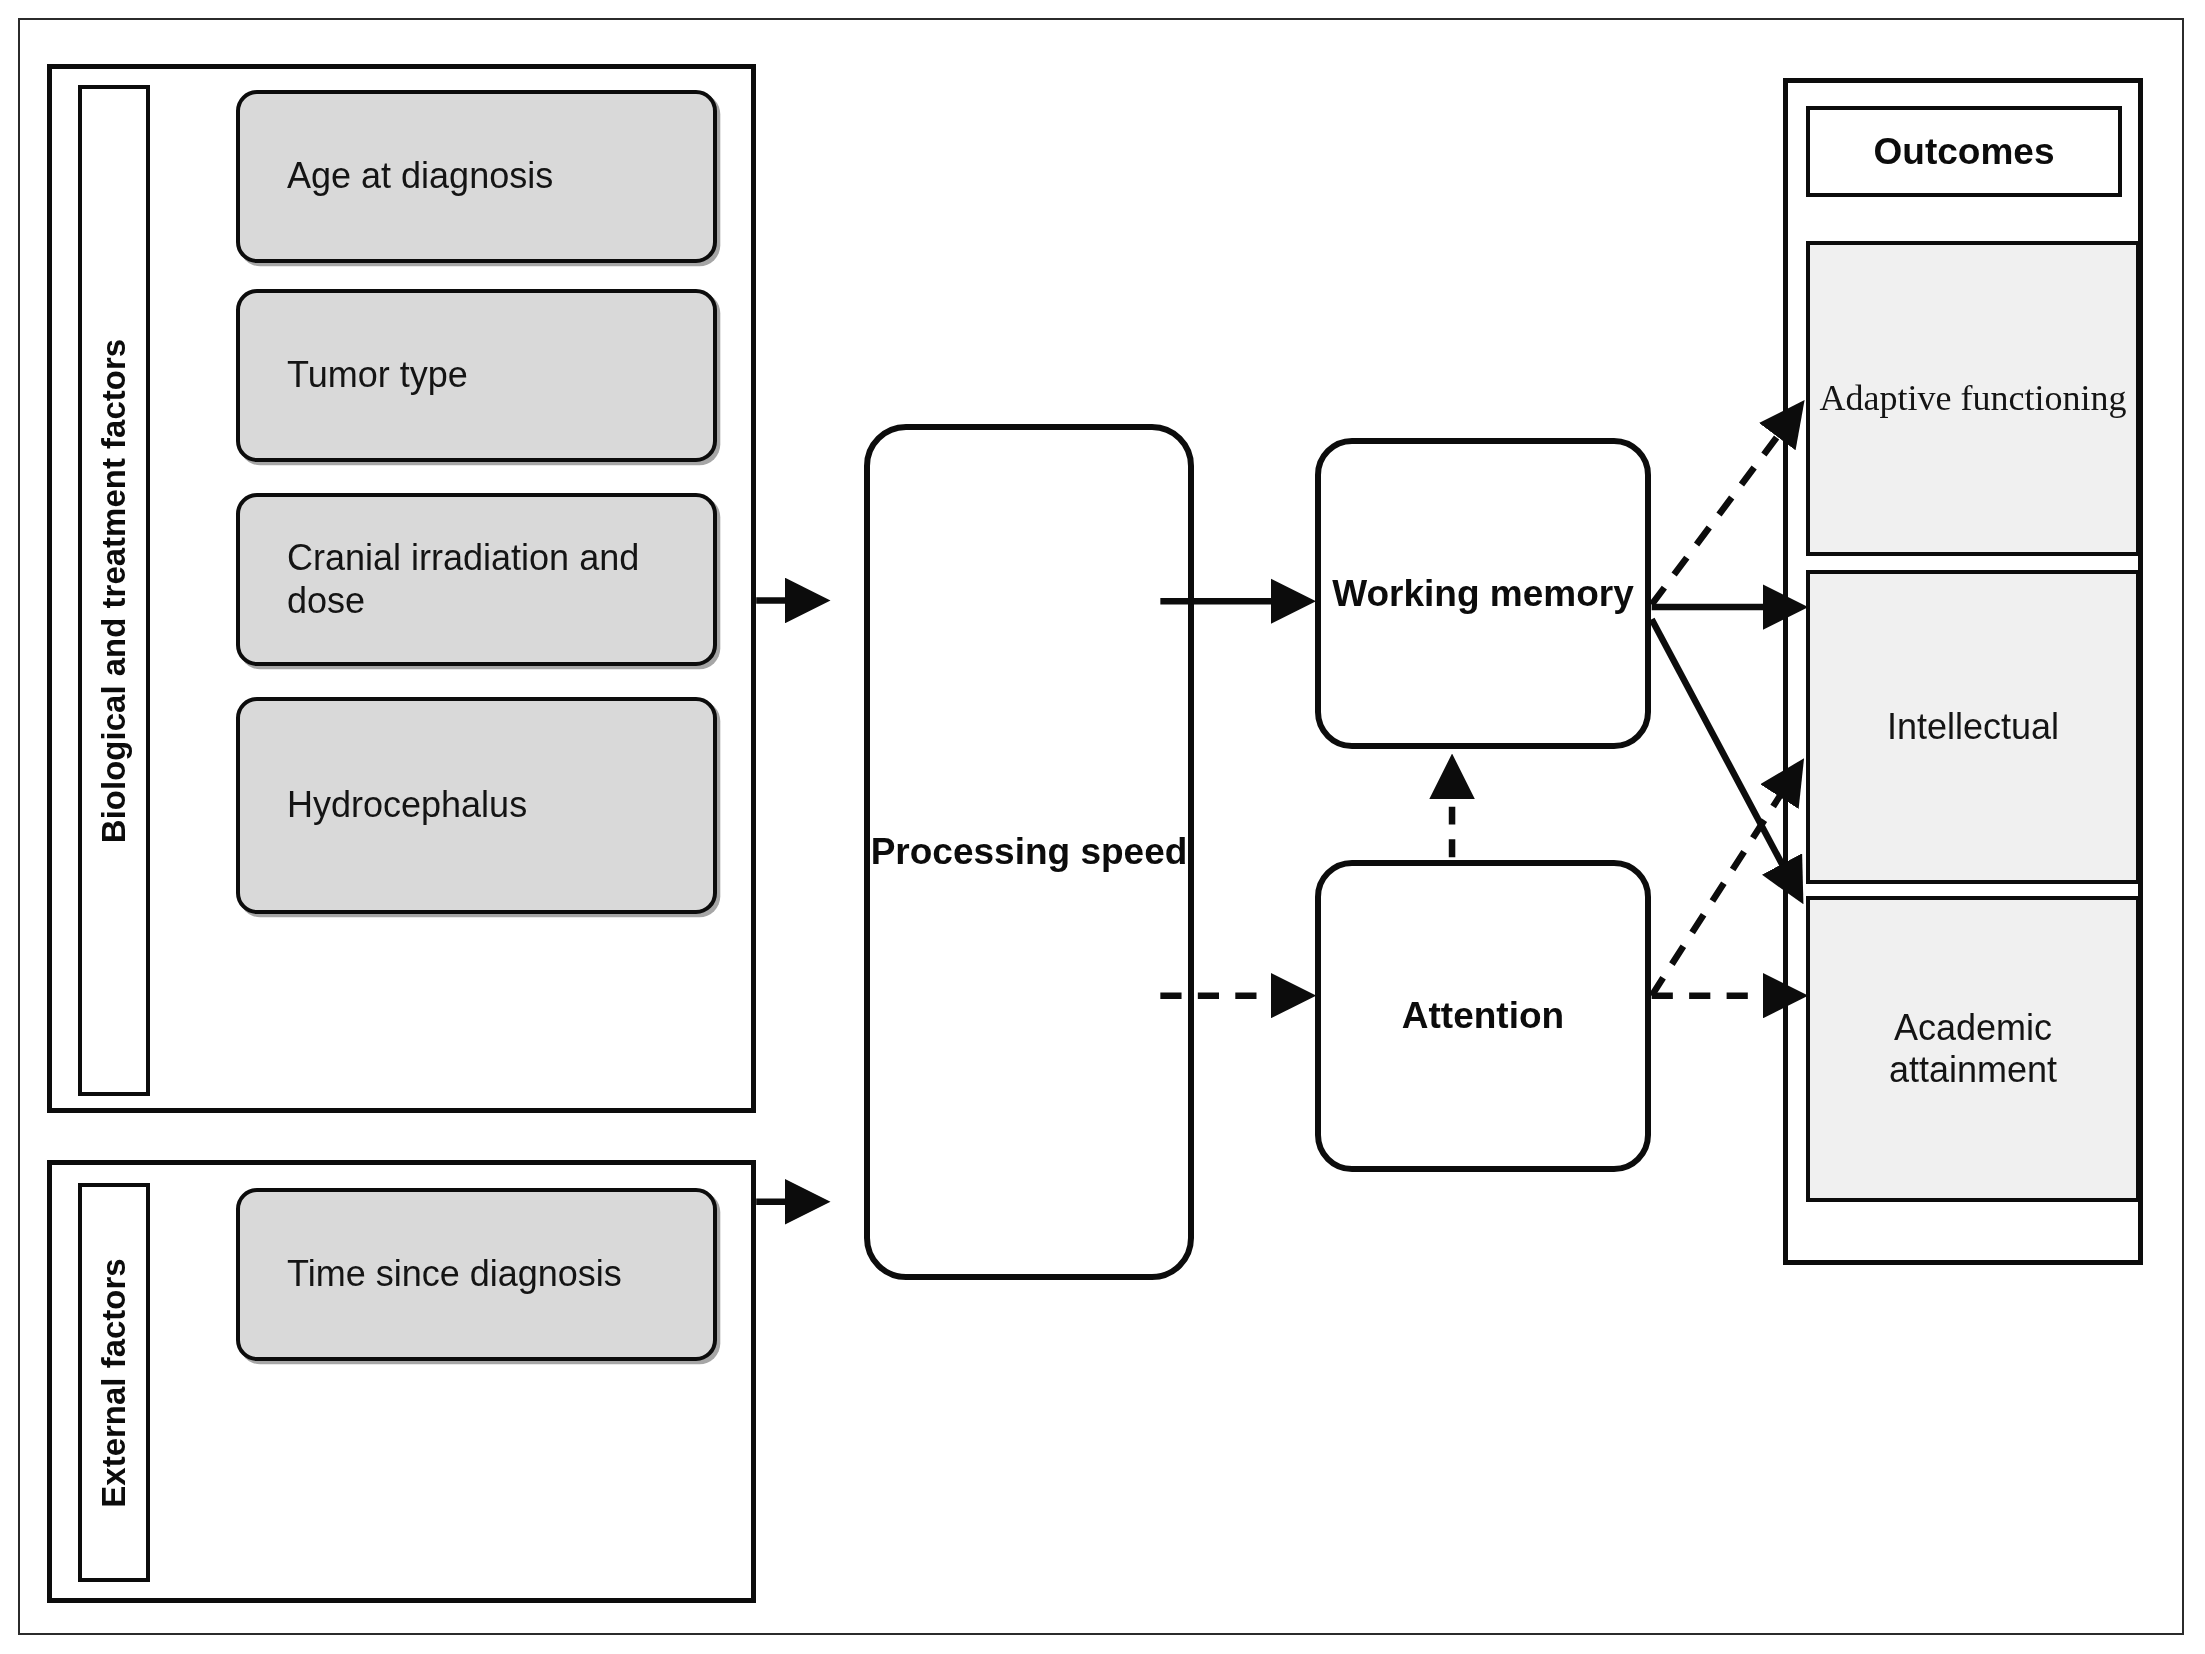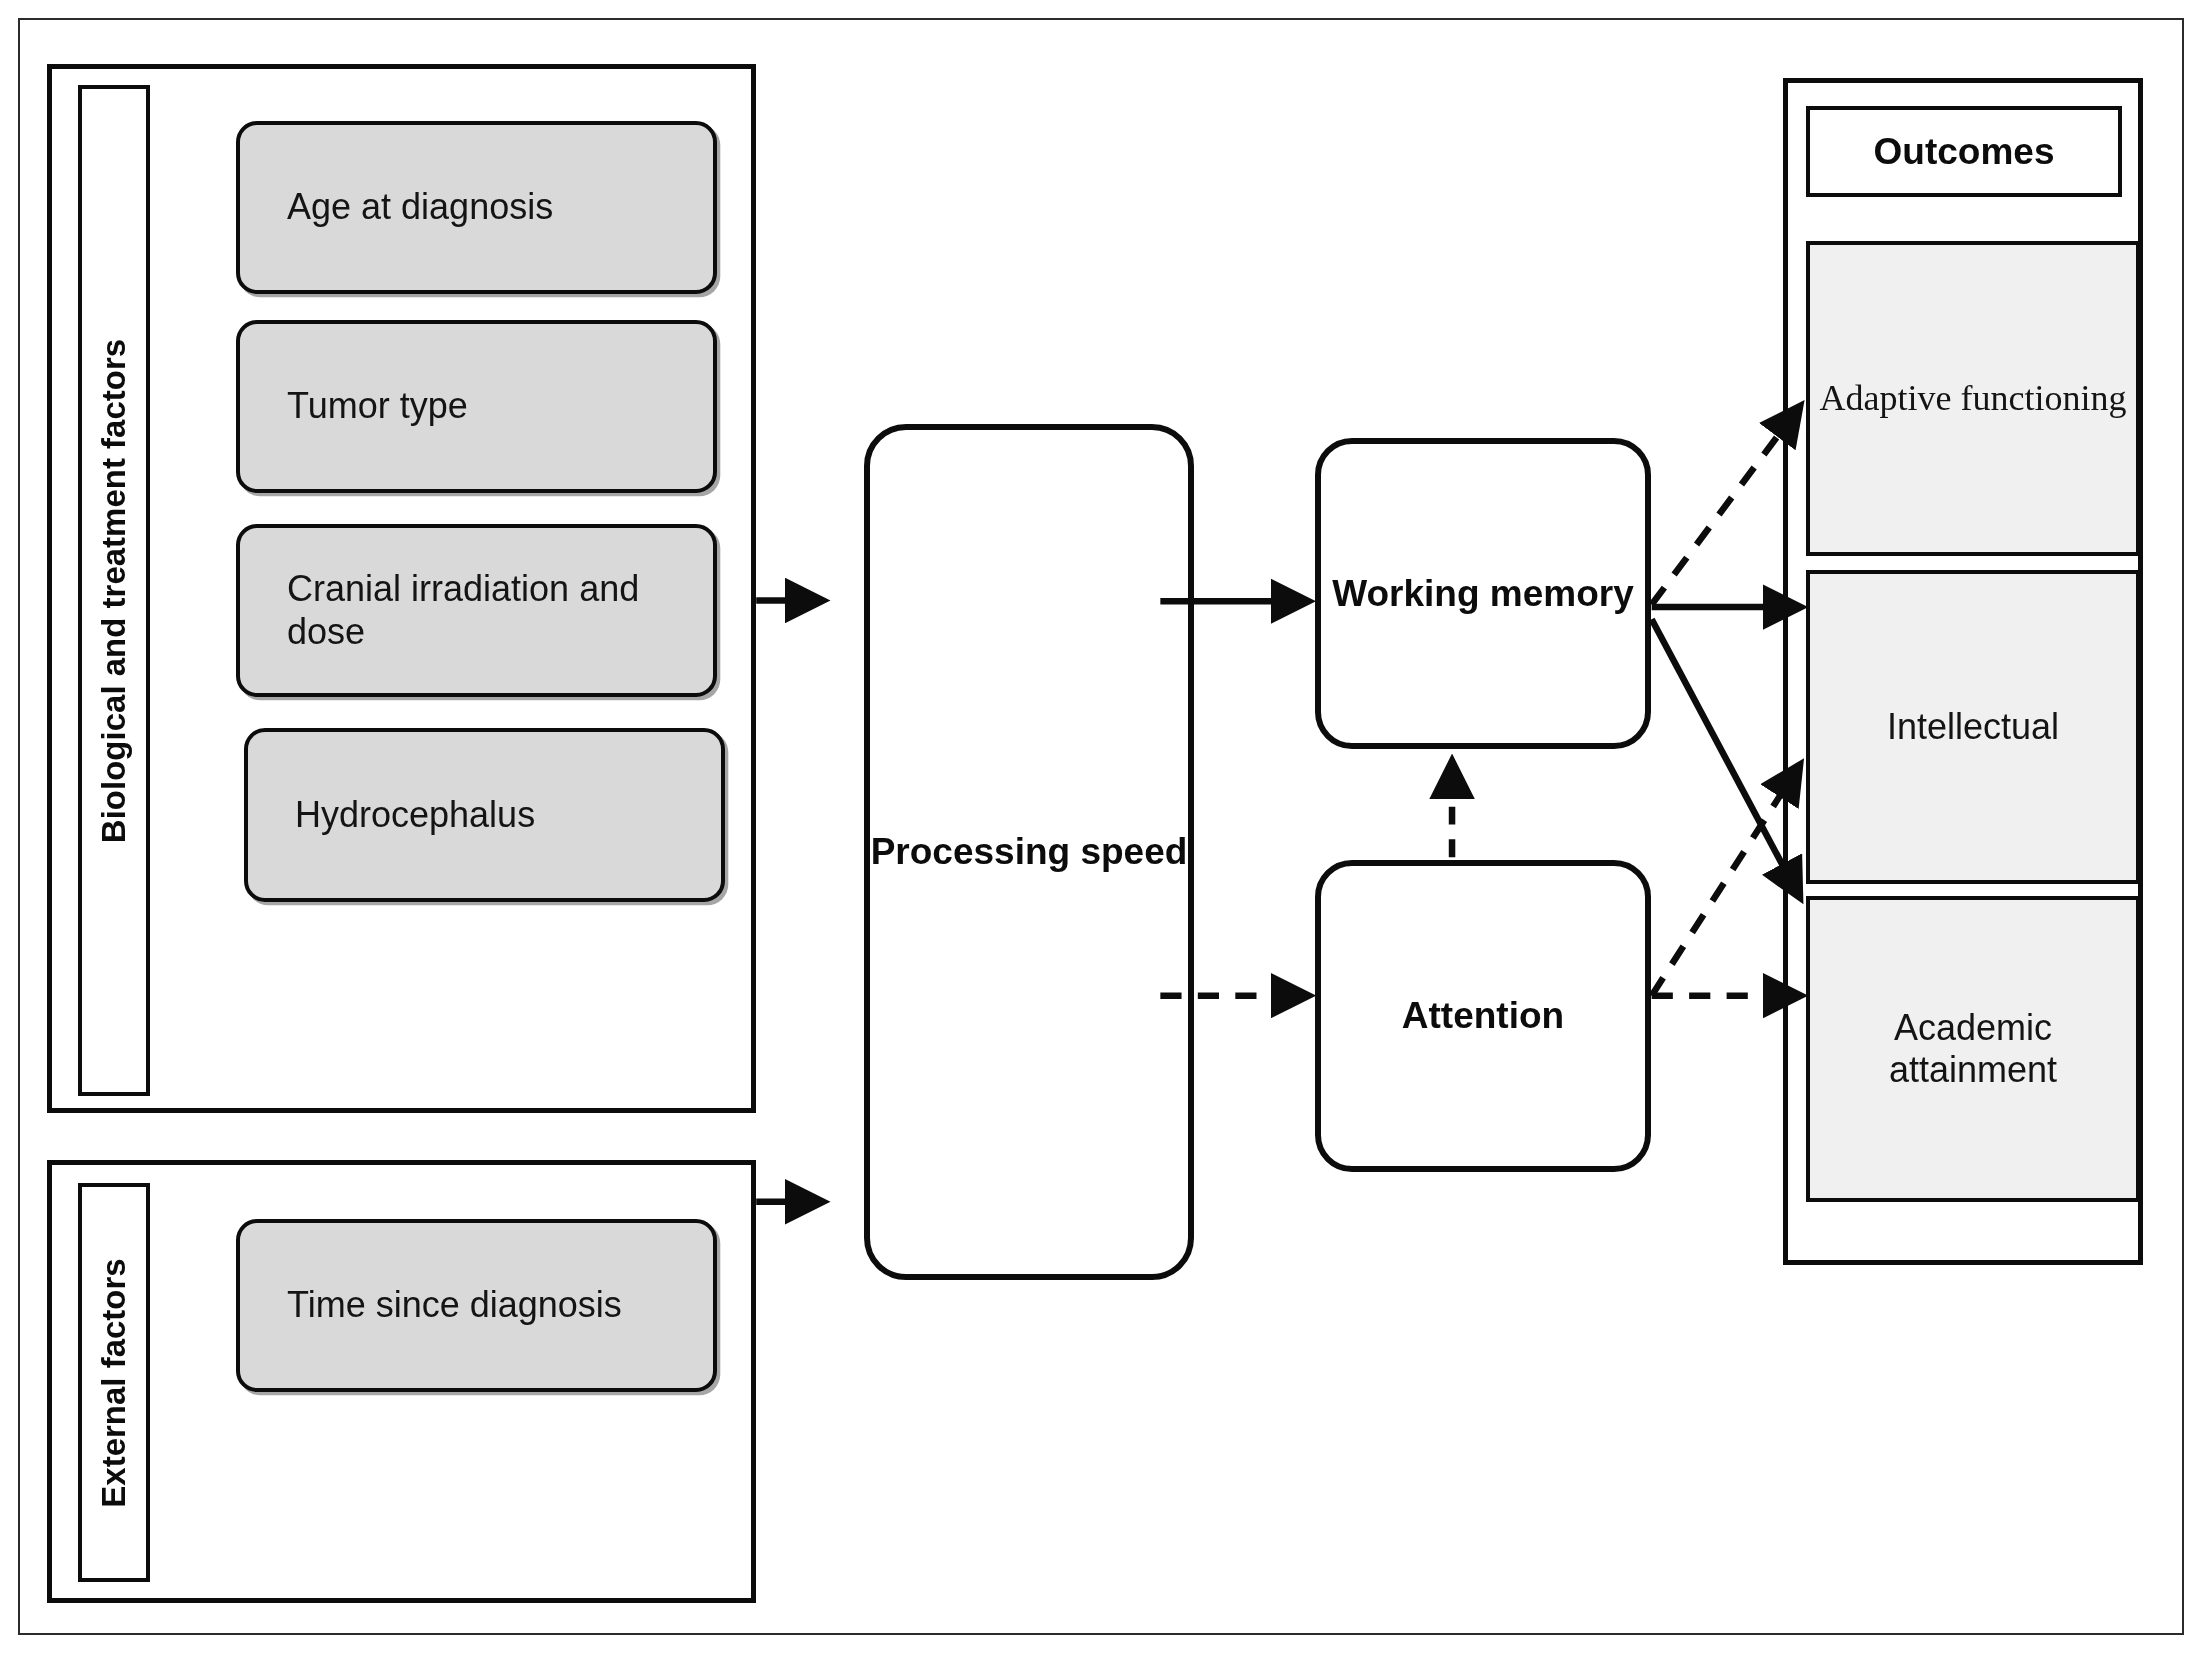--- a/index.html
+++ b/index.html
@@ -70,21 +70,20 @@
     border-radius: 21px;
     box-sizing: border-box;
     box-shadow: 3.3px 3.3px 0 rgba(20,20,20,0.38);
     display: flex;
     align-items: center;
     padding-left: 47px;
     padding-right: 16.3px;
     font-size: 36px;
     color: #141414;
     line-height: 1.18;
-    margin-top: 31px;
   }
 
   
   .process-box {
     position: absolute;
     background: #ffffff;
     border: 6.5px solid #0c0c0c;
     box-sizing: border-box;
     display: flex;
     align-items: center;
@@ -167,21 +166,21 @@
   </div>
 
   <div class="factor-box" style="left:236px; top:493px; width:481px; height:173px;">
     <span>Cranial irradiation and dose</span>
   </div>
 
   <div class="factor-box" style="left:236px; top:289px; width:481px; height:173px;">
     <span>Tumor type</span>
   </div>
 
-  <div class="factor-box" style="left:244px; top:697px; width:481px; height:174px;">
+  <div class="factor-box" style="left:236px; top:697px; width:481px; height:217px;">
     <span>Hydrocephalus</span>
   </div>
 
 
   <div class="group-panel" id="panel-external"></div>
 
   <div class="vlabel-box" id="vlabel-external">
     <span class="vlabel-text">External factors</span>
   </div>
 

